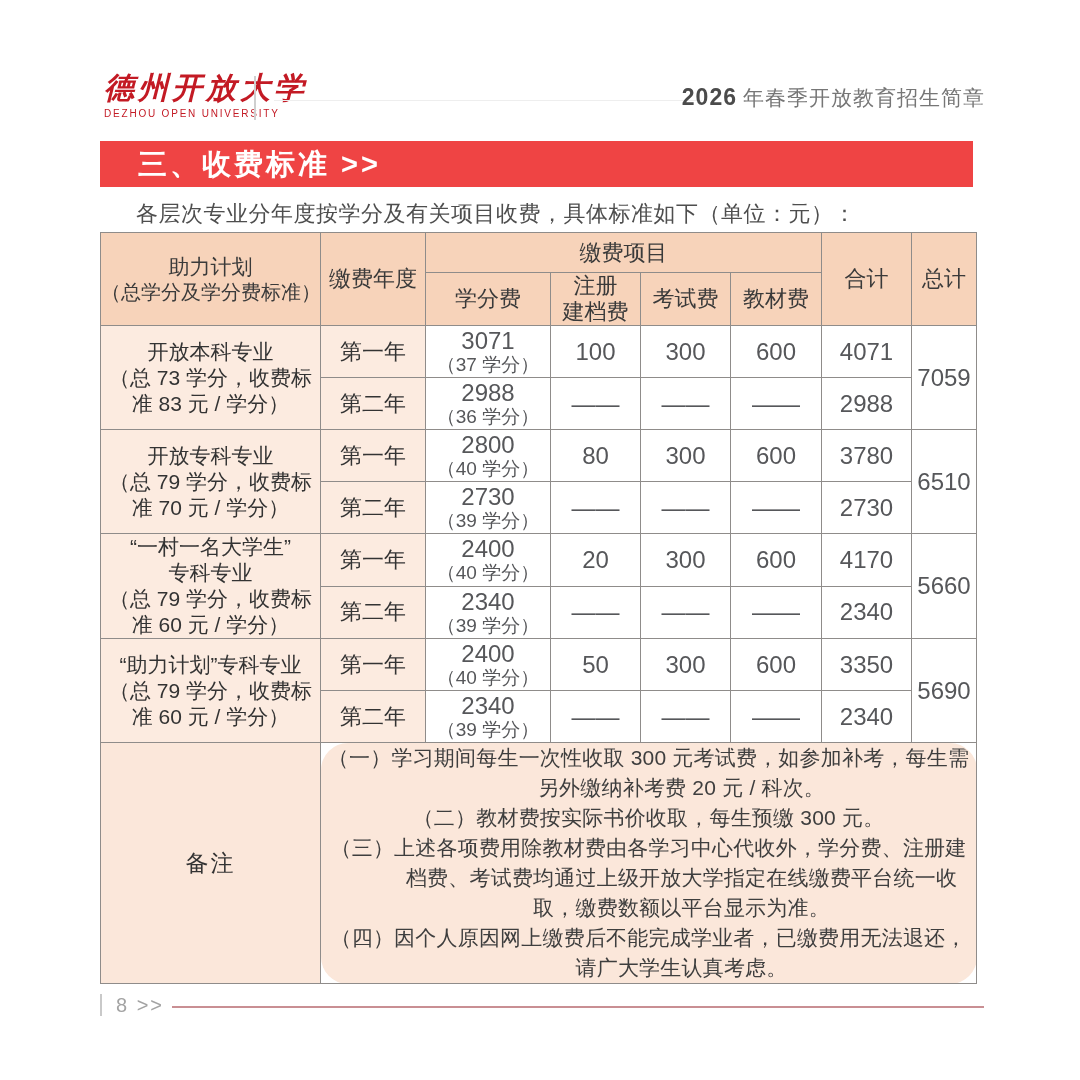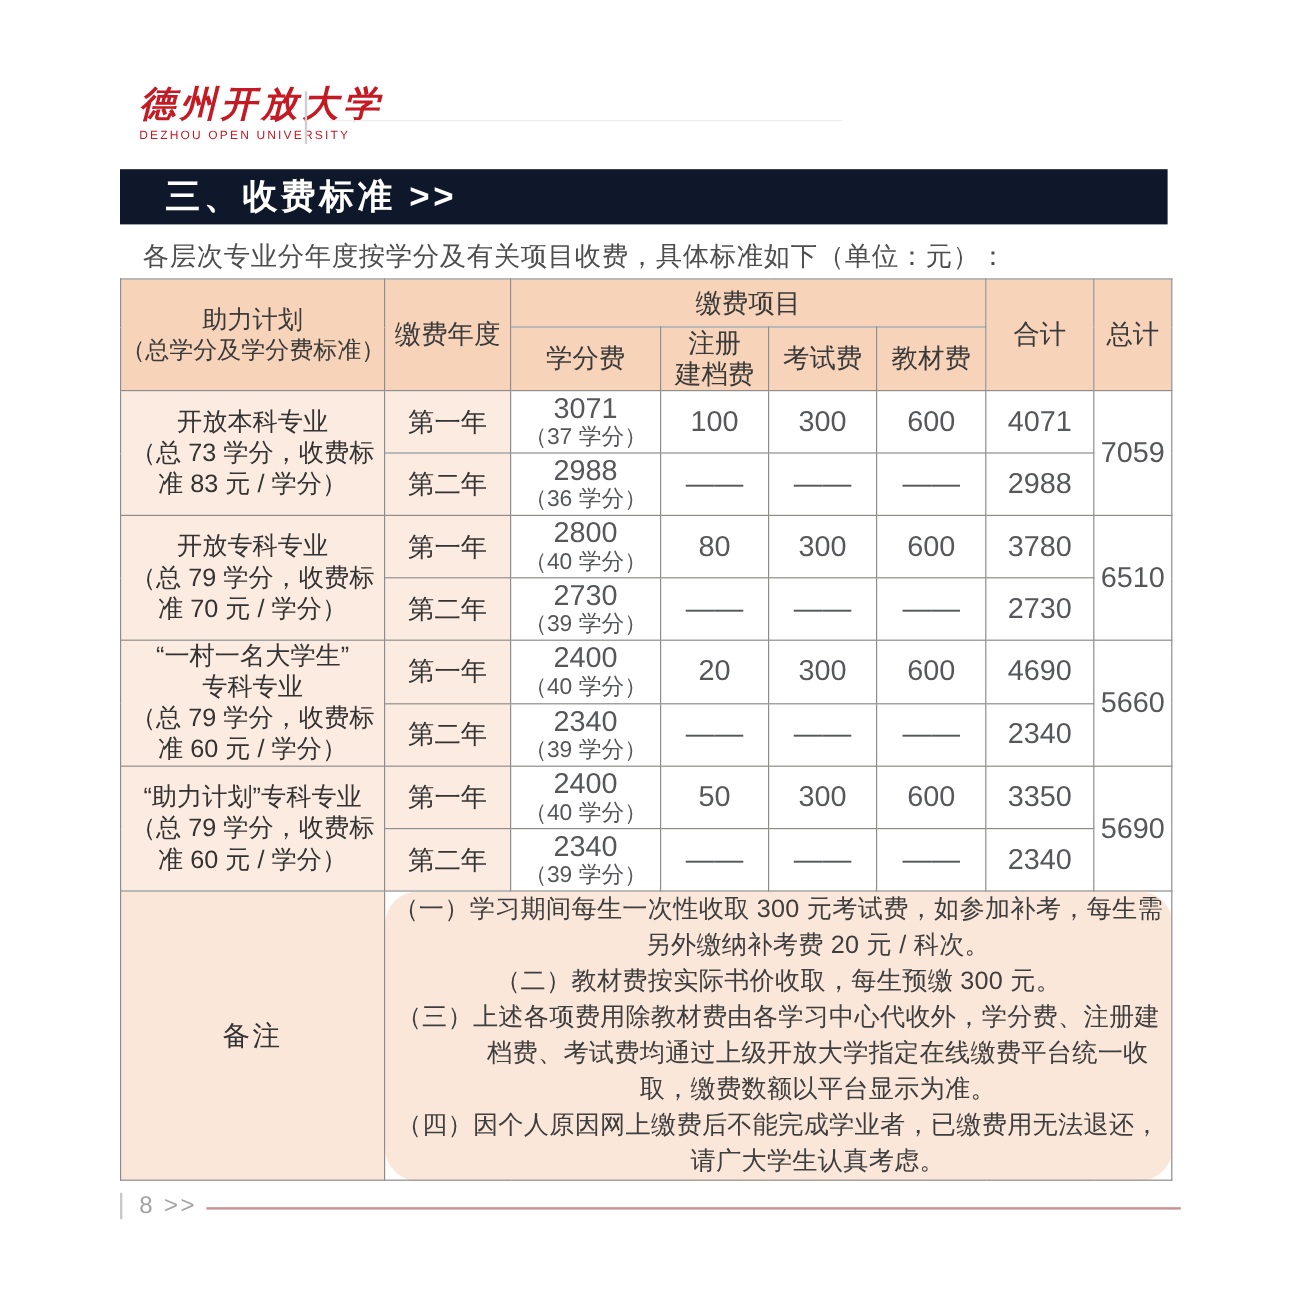--- a/index.html
+++ b/index.html
@@ -1,35 +1,35 @@
 <!DOCTYPE html>
 <html><head>
 <meta charset="utf-8">
 <style>
   html,body{margin:0;padding:0;background:#ffffff;}
   .page{position:relative;width:1080px;height:1080px;background:#ffffff;overflow:hidden;
         font-family:"Liberation Sans","DejaVu Sans",sans-serif;}
 
   
-  .brand{position:absolute;left:116px;top:72px;}
+  .brand{position:absolute;left:104px;top:72px;}
   .brand-cn{font-family:"DejaVu Serif",serif;font-style:italic;font-weight:bold;
             font-size:30px;color:#c31a24;letter-spacing:4px;line-height:32px;}
   .brand-en{font-size:10px;color:#c31a24;letter-spacing:1.8px;margin-top:4px;}
   .brand-divider{position:absolute;left:254px;top:76px;width:2px;height:44px;background:#cfcfcf;}
   .header-line{position:absolute;left:274px;top:100px;width:428px;height:1px;background:#eeeeee;}
   .doc-title{position:absolute;top:84px;right:95px;font-size:21px;color:#767676;letter-spacing:1px;}
   .doc-title .yr{color:#4b4b4b;font-weight:bold;font-size:23px;margin-right:6px;}
 
   
-  .banner{position:absolute;left:100px;top:141px;width:873px;height:46px;background:#0f172a;
+  .banner{position:absolute;left:100px;top:141px;width:873px;height:46px;background:#ef4444;
           color:#ffffff;font-size:29px;font-weight:bold;line-height:47px;
           padding-left:38px;box-sizing:border-box;letter-spacing:3px;}
 
   
-  .intro{position:absolute;left:119px;top:199px;font-size:22px;color:#4e4e4e;letter-spacing:0.5px;}
+  .intro{position:absolute;left:136px;top:199px;font-size:22px;color:#4e4e4e;letter-spacing:0.5px;}
 
   
   .fee-table{position:absolute;left:100px;top:232px;width:876px;border-collapse:collapse;
              table-layout:fixed;}
   .fee-table td,.fee-table th{border:1px solid #8f8c8a;text-align:center;vertical-align:middle;
              padding:0;overflow:hidden;}
   .fee-table thead th{background:#f7d3ba;font-weight:500;color:#3a3a3a;font-size:22px;}
   .hrow1{height:40px;}
   .hrow2{height:50px;}
   .lvl-l1{font-size:21px;line-height:26px;}
@@ -57,20 +57,21 @@
 <body>
 
 <div class="page">
 
   <div class="brand">
     <div class="brand-cn">德州开放大学</div>
     <div class="brand-en">DEZHOU OPEN UNIVERSITY</div>
   </div>
   <div class="brand-divider"></div>
   <div class="header-line"></div>
+  <div class="doc-title"><span class="yr">2026</span><span>年春季开放教育招生简章</span></div>
 
   <div class="banner">三、收费标准 &gt;&gt;</div>
 
   <div class="intro">各层次专业分年度按学分及有关项目收费，具体标准如下（单位：元）：</div>
 
   <table class="fee-table">
     <colgroup>
       <col style="width:220px">
         <col style="width:105px">
         <col style="width:125px">
@@ -166,21 +167,21 @@
             <div>准 60 元 / 学分）</div>
           </td>
           <td class="year-cell">第一年</td>
           <td class="num">
             <div class="credit-val">2400</div>
             <div class="credit-note">（40 学分）</div>
           </td>
           <td class="num">20</td>
           <td class="num">300</td>
           <td class="num">600</td>
-          <td class="num">4690</td>
+          <td class="num">4170</td>
           <td class="num" rowspan="2">5660</td>
         </tr>
         <tr class="body-row">
           <td class="year-cell">第二年</td>
           <td class="num">
             <div class="credit-val">2340</div>
             <div class="credit-note">（39 学分）</div>
           </td>
           <td class="num">——</td>
           <td class="num">——</td>

